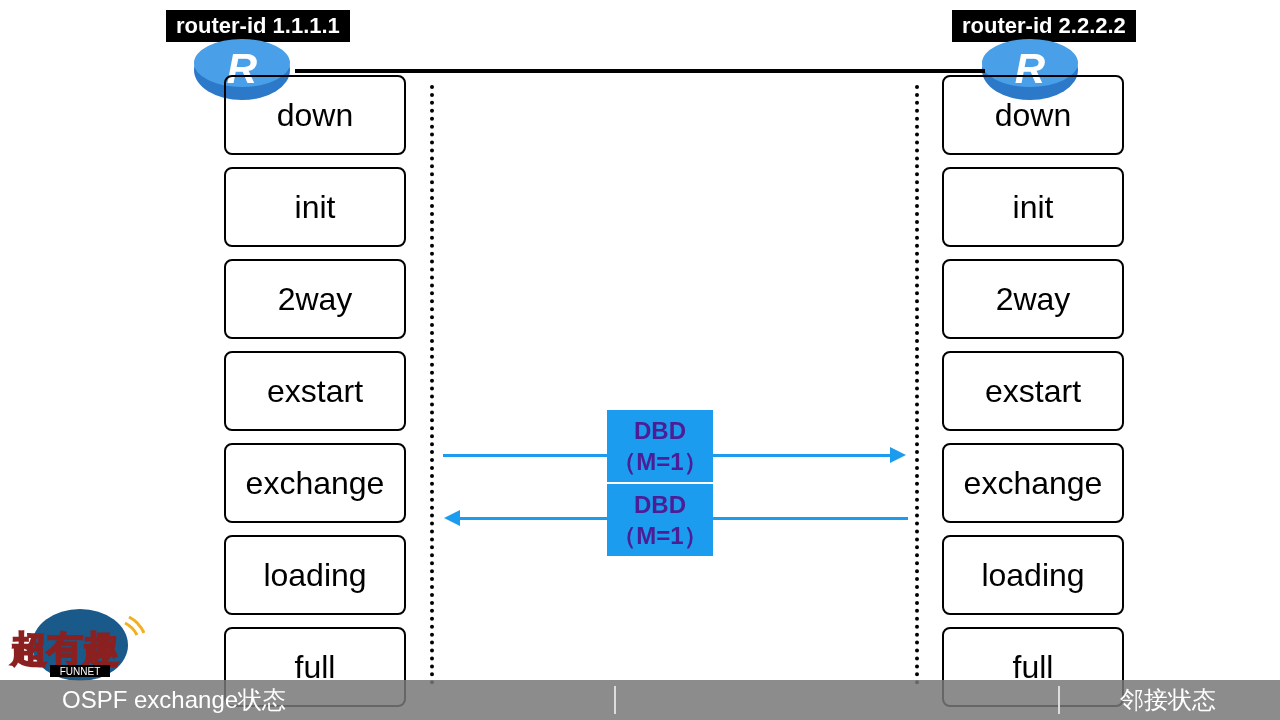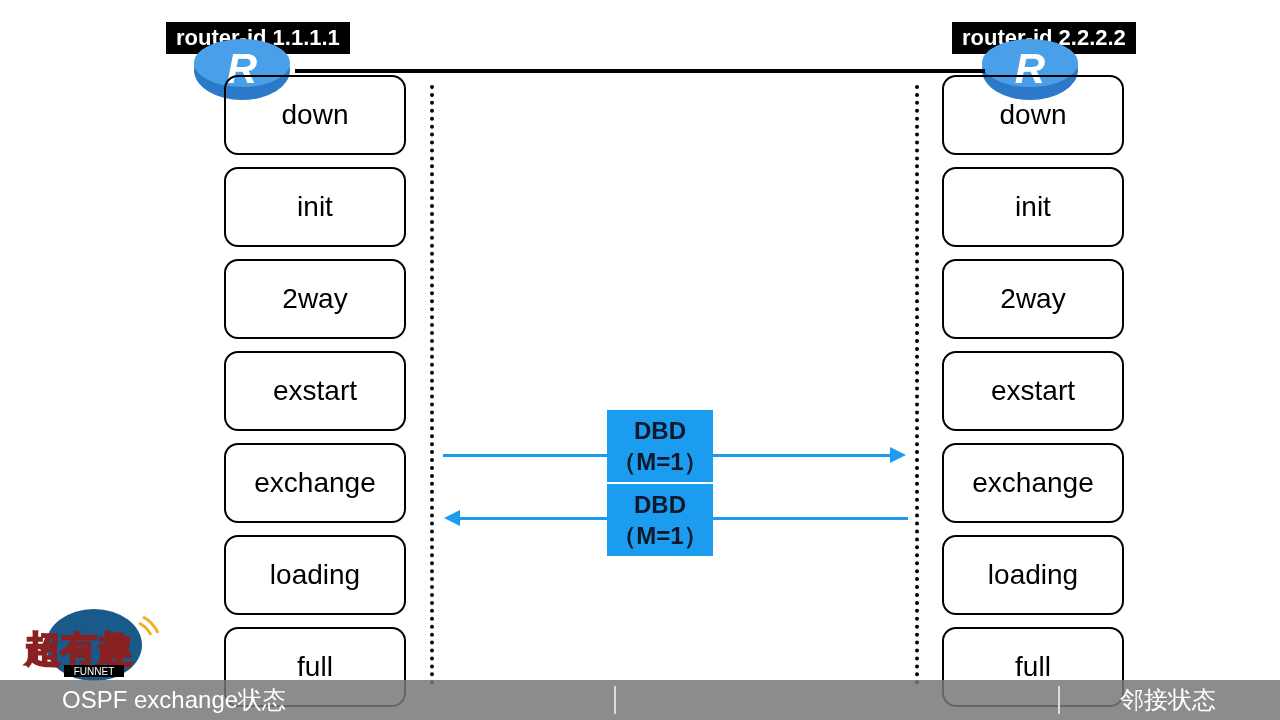--- a/index.html
+++ b/index.html
@@ -11,21 +11,21 @@
       position: relative;
       overflow: hidden;
     }
     .router-label {
       position: absolute;
       background: #000;
       color: #fff;
       font-weight: bold;
       font-size: 22px;
       padding: 3px 10px;
-      top: 22px;
+      top: 10px;
     }
     .router-icon {
       position: absolute;
       top: 35px;
       width: 100px;
       height: 70px;
     }
     .router-icon svg { width: 100%; height: 100%; }
     .link-line {
       position: absolute;
@@ -39,39 +39,39 @@
       position: absolute;
       top: 75px;
       display: flex;
       flex-direction: column;
       gap: 12px;
     }
     .state-box {
       width: 182px;
       height: 80px;
       border: 2px solid #000;
-      border-radius: 14px;
+      border-radius: 8px;
       display: flex;
       align-items: center;
       justify-content: center;
-      font-size: 28px;
+      font-size: 32px;
       font-weight: 400;
     }
     .dotted-line {
       position: absolute;
       top: 85px;
       height: 600px;
       border-left: 4px dotted #000;
     }
     .packet {
       position: absolute;
       width: 106px;
       height: 72px;
       background: #1c9cee;
-      color: #0f172a;
+      color: #4c1d95;
       font-size: 24px;
       font-weight: bold;
       display: flex;
       flex-direction: column;
       align-items: center;
       justify-content: center;
       line-height: 1.3;
       left: 607px;
     }
     .arrow {
@@ -100,21 +100,21 @@
       gap: 48px;
     }
     .bb-sep {
       width: 2px;
       height: 28px;
       background: #ddd;
       margin: 0 12px;
     }
     .logo {
       position: absolute;
-      left: 19px;
+      left: 5px;
       bottom: 25px;
       width: 140px;
       height: 90px;
     }
   </style>
 </head>
 <body>
 
 <div class="router-label" style="left:166px">router-id 1.1.1.1</div>
 <div class="router-label" style="left:952px">router-id 2.2.2.2</div>

